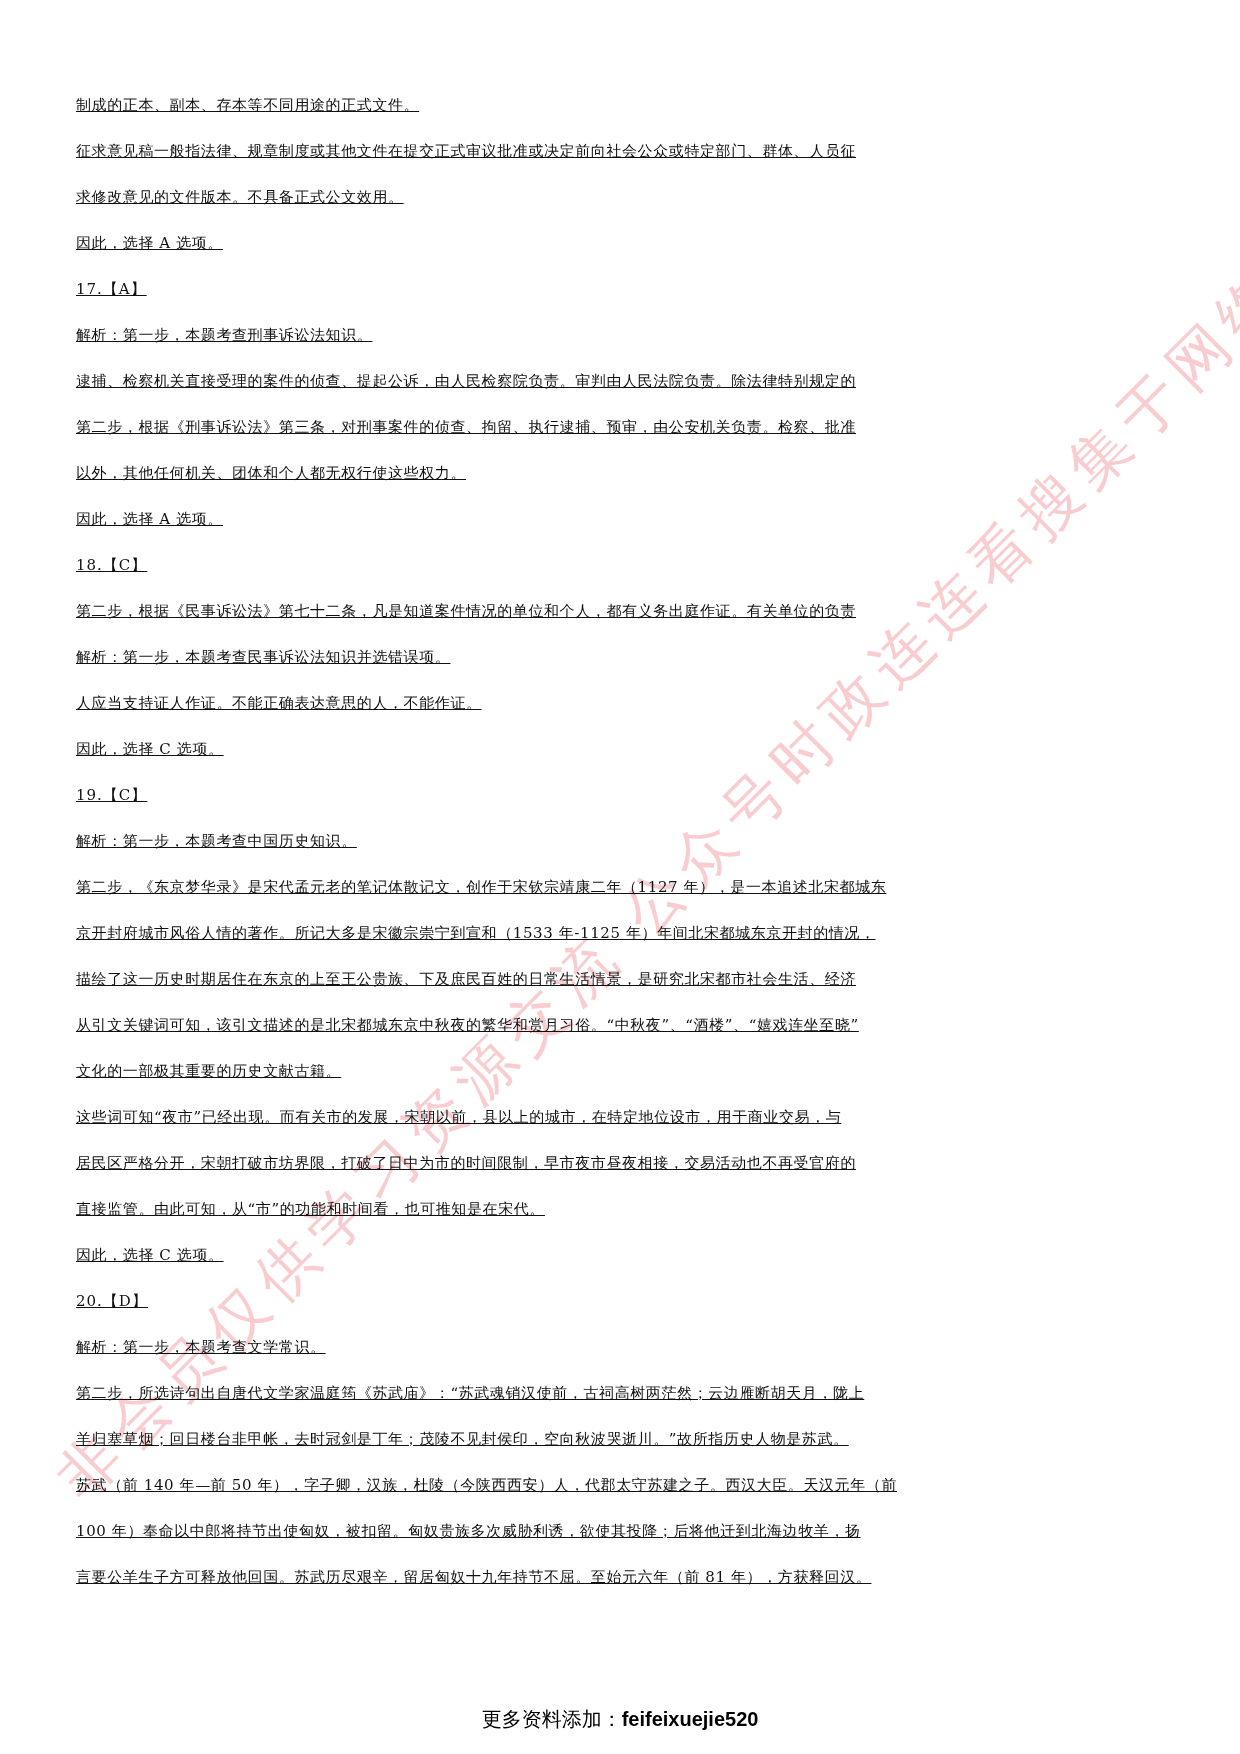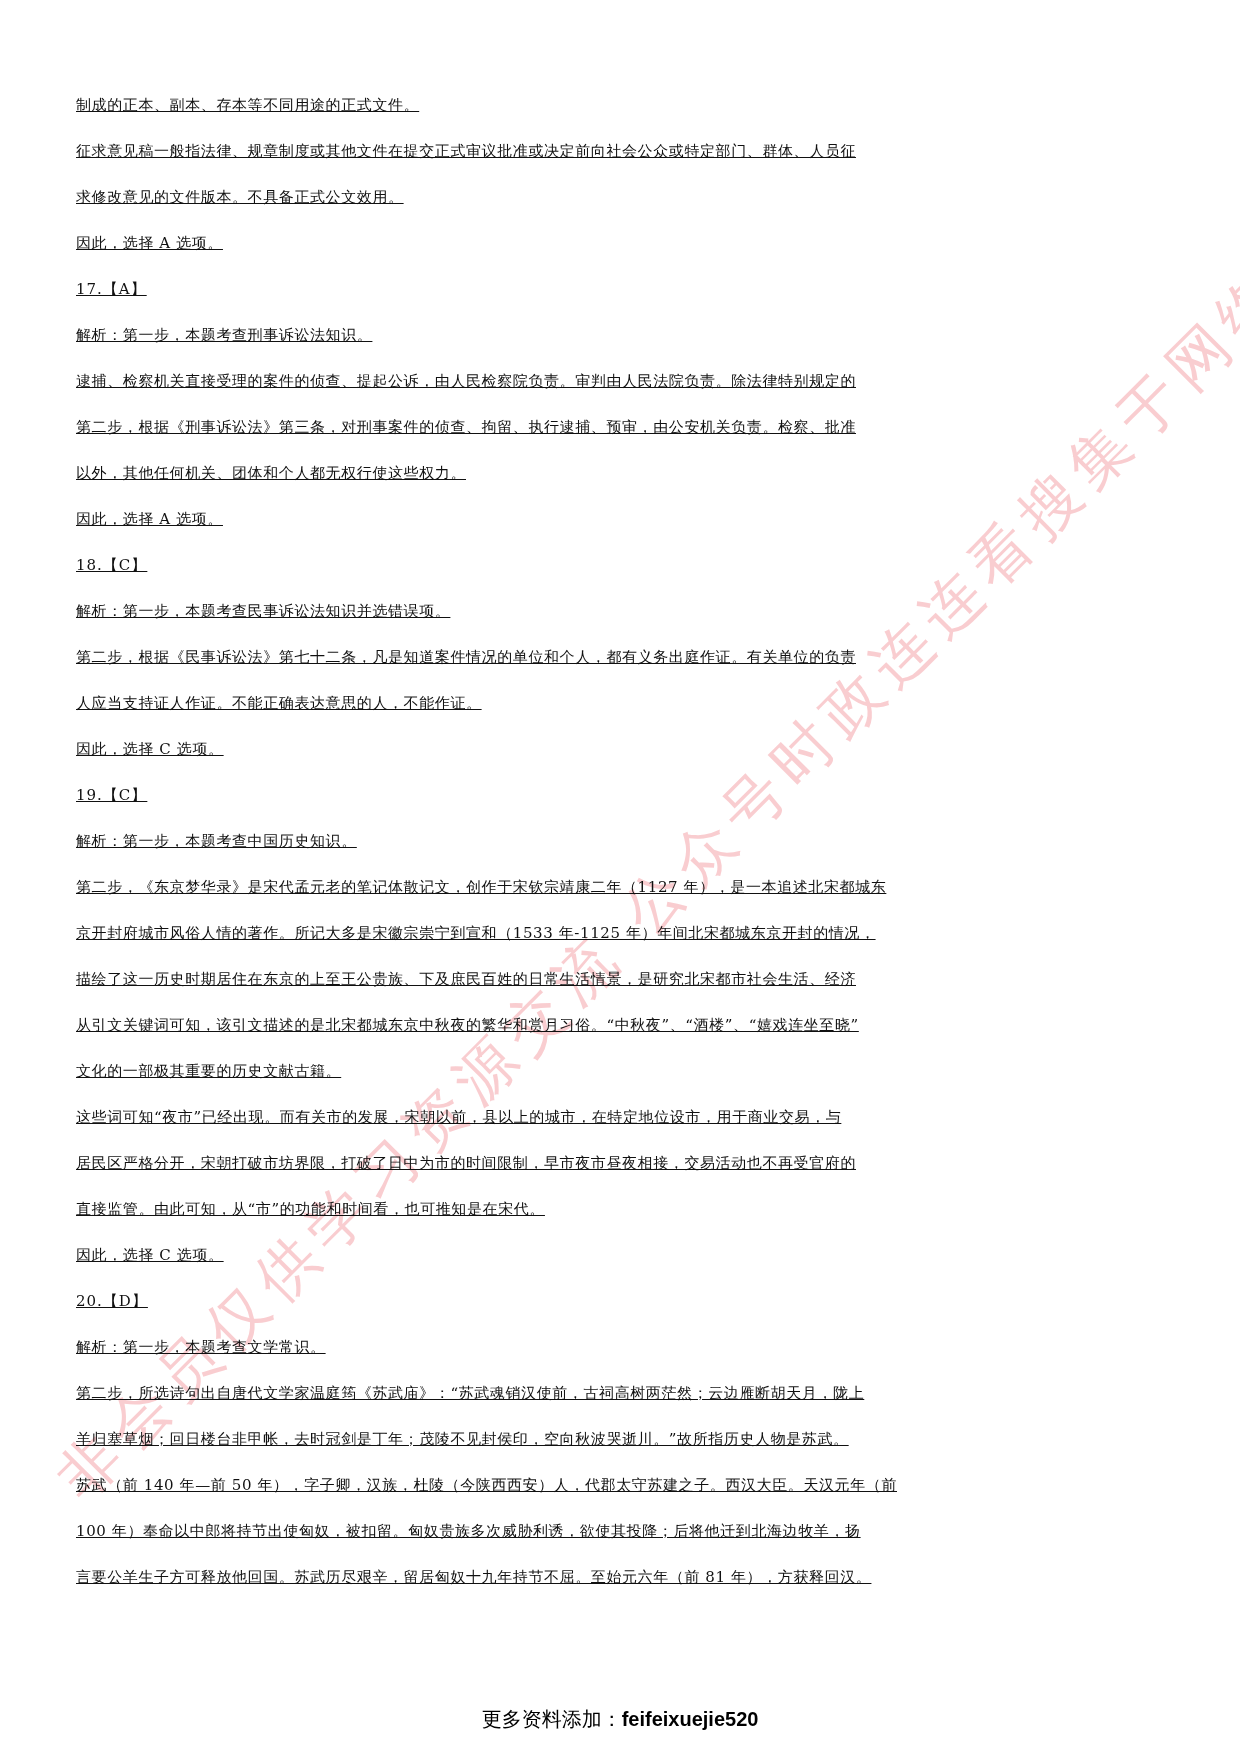--- a/index.html
+++ b/index.html
@@ -40,22 +40,22 @@
   <div class="line">征求意见稿一般指法律、规章制度或其他文件在提交正式审议批准或决定前向社会公众或特定部门、群体、人员征</div>
   <div class="line">求修改意见的文件版本。不具备正式公文效用。</div>
   <div class="line">因此，选择 A 选项。</div>
   <div class="line qnum">17.【A】</div>
   <div class="line">解析：第一步，本题考查刑事诉讼法知识。</div>
   <div class="line">逮捕、检察机关直接受理的案件的侦查、提起公诉，由人民检察院负责。审判由人民法院负责。除法律特别规定的</div>
   <div class="line">第二步，根据《刑事诉讼法》第三条，对刑事案件的侦查、拘留、执行逮捕、预审，由公安机关负责。检察、批准</div>
   <div class="line">以外，其他任何机关、团体和个人都无权行使这些权力。</div>
   <div class="line">因此，选择 A 选项。</div>
   <div class="line qnum">18.【C】</div>
+  <div class="line">第二步，根据《民事诉讼法》第七十二条，凡是知道案件情况的单位和个人，都有义务出庭作证。有关单位的负责</div>
   <div class="line">解析：第一步，本题考查民事诉讼法知识并选错误项。</div>
-  <div class="line">第二步，根据《民事诉讼法》第七十二条，凡是知道案件情况的单位和个人，都有义务出庭作证。有关单位的负责</div>
   <div class="line">人应当支持证人作证。不能正确表达意思的人，不能作证。</div>
   <div class="line">因此，选择 C 选项。</div>
   <div class="line qnum">19.【C】</div>
   <div class="line">解析：第一步，本题考查中国历史知识。</div>
   <div class="line">第二步，《东京梦华录》是宋代孟元老的笔记体散记文，创作于宋钦宗靖康二年（1127 年），是一本追述北宋都城东</div>
   <div class="line">京开封府城市风俗人情的著作。所记大多是宋徽宗崇宁到宣和（1533 年-1125 年）年间北宋都城东京开封的情况，</div>
   <div class="line">描绘了这一历史时期居住在东京的上至王公贵族、下及庶民百姓的日常生活情景，是研究北宋都市社会生活、经济</div>
   <div class="line">从引文关键词可知，该引文描述的是北宋都城东京中秋夜的繁华和赏月习俗。“中秋夜”、“酒楼”、“嬉戏连坐至晓”</div>
   <div class="line">文化的一部极其重要的历史文献古籍。</div>
   <div class="line">这些词可知“夜市”已经出现。而有关市的发展，宋朝以前，县以上的城市，在特定地位设市，用于商业交易，与</div>

